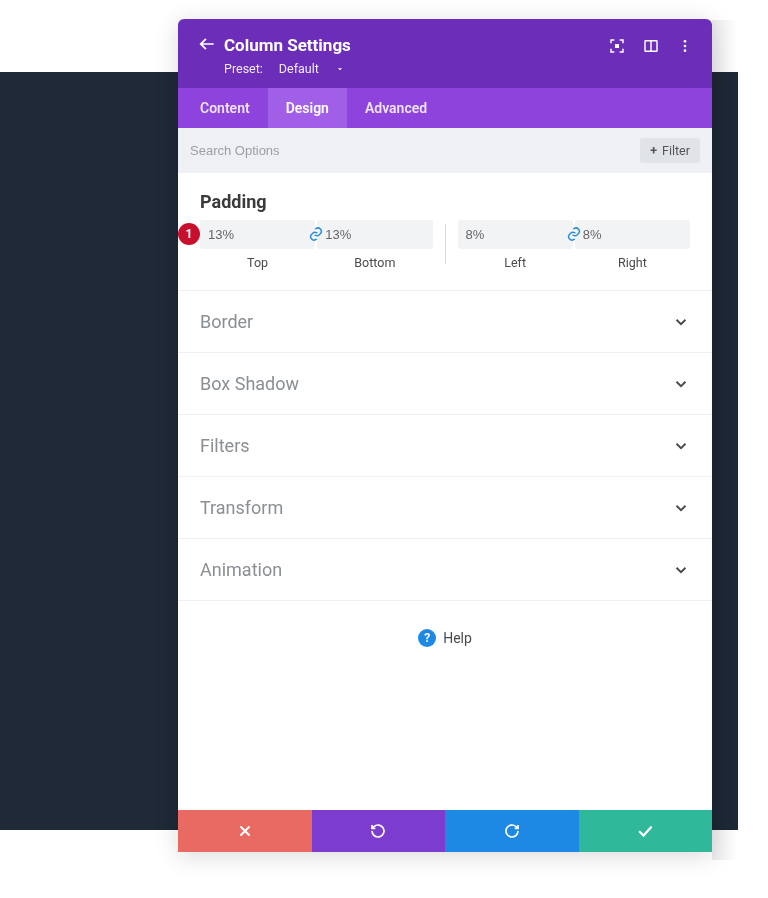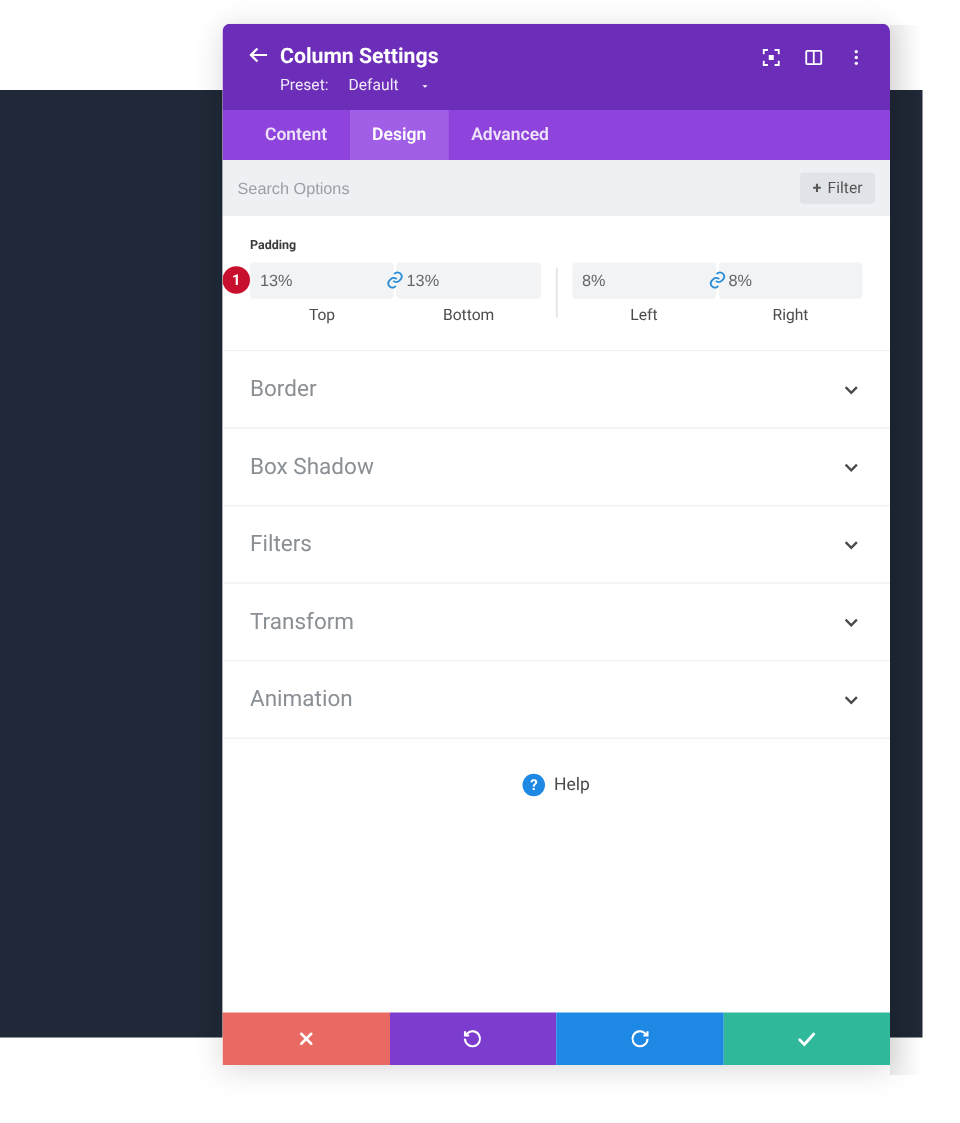--- a/index.html
+++ b/index.html
@@ -83,21 +83,21 @@
     margin-left: 28px;
     color: rgba(255,255,255,0.9);
     display: flex;
     align-items: center;
     gap: 16px;
     cursor: pointer;
   }
   .tabs {
     background: #8e44dc;
     display: flex;
-    padding: 0 16px;
+    padding: 0 4px;
   }
   .tab {
     padding: 12px 18px;
     color: rgba(255,255,255,0.85);
     font-size: 14px;
     font-weight: 600;
     cursor: pointer;
   }
   .tab.active {
     background: #a15ee6;
@@ -167,21 +167,21 @@
     height: 18px;
     display: flex;
     flex-direction: column;
     align-items: center;
     justify-content: center;
     gap: 2px;
     cursor: pointer;
   }
   .dots-v span { width: 3px; height: 3px; border-radius: 50%; background: #2a8dd6; }
   .field-label {
-    font-size: 10px;
+    font-size: 18px;
     font-weight: 700;
     color: #3b3b3b;
     margin-bottom: 8px;
   }
   .pad-row {
     display: flex;
     gap: 12px;
     position: relative;
     margin-left: -10px;
     padding-left: 10px;

